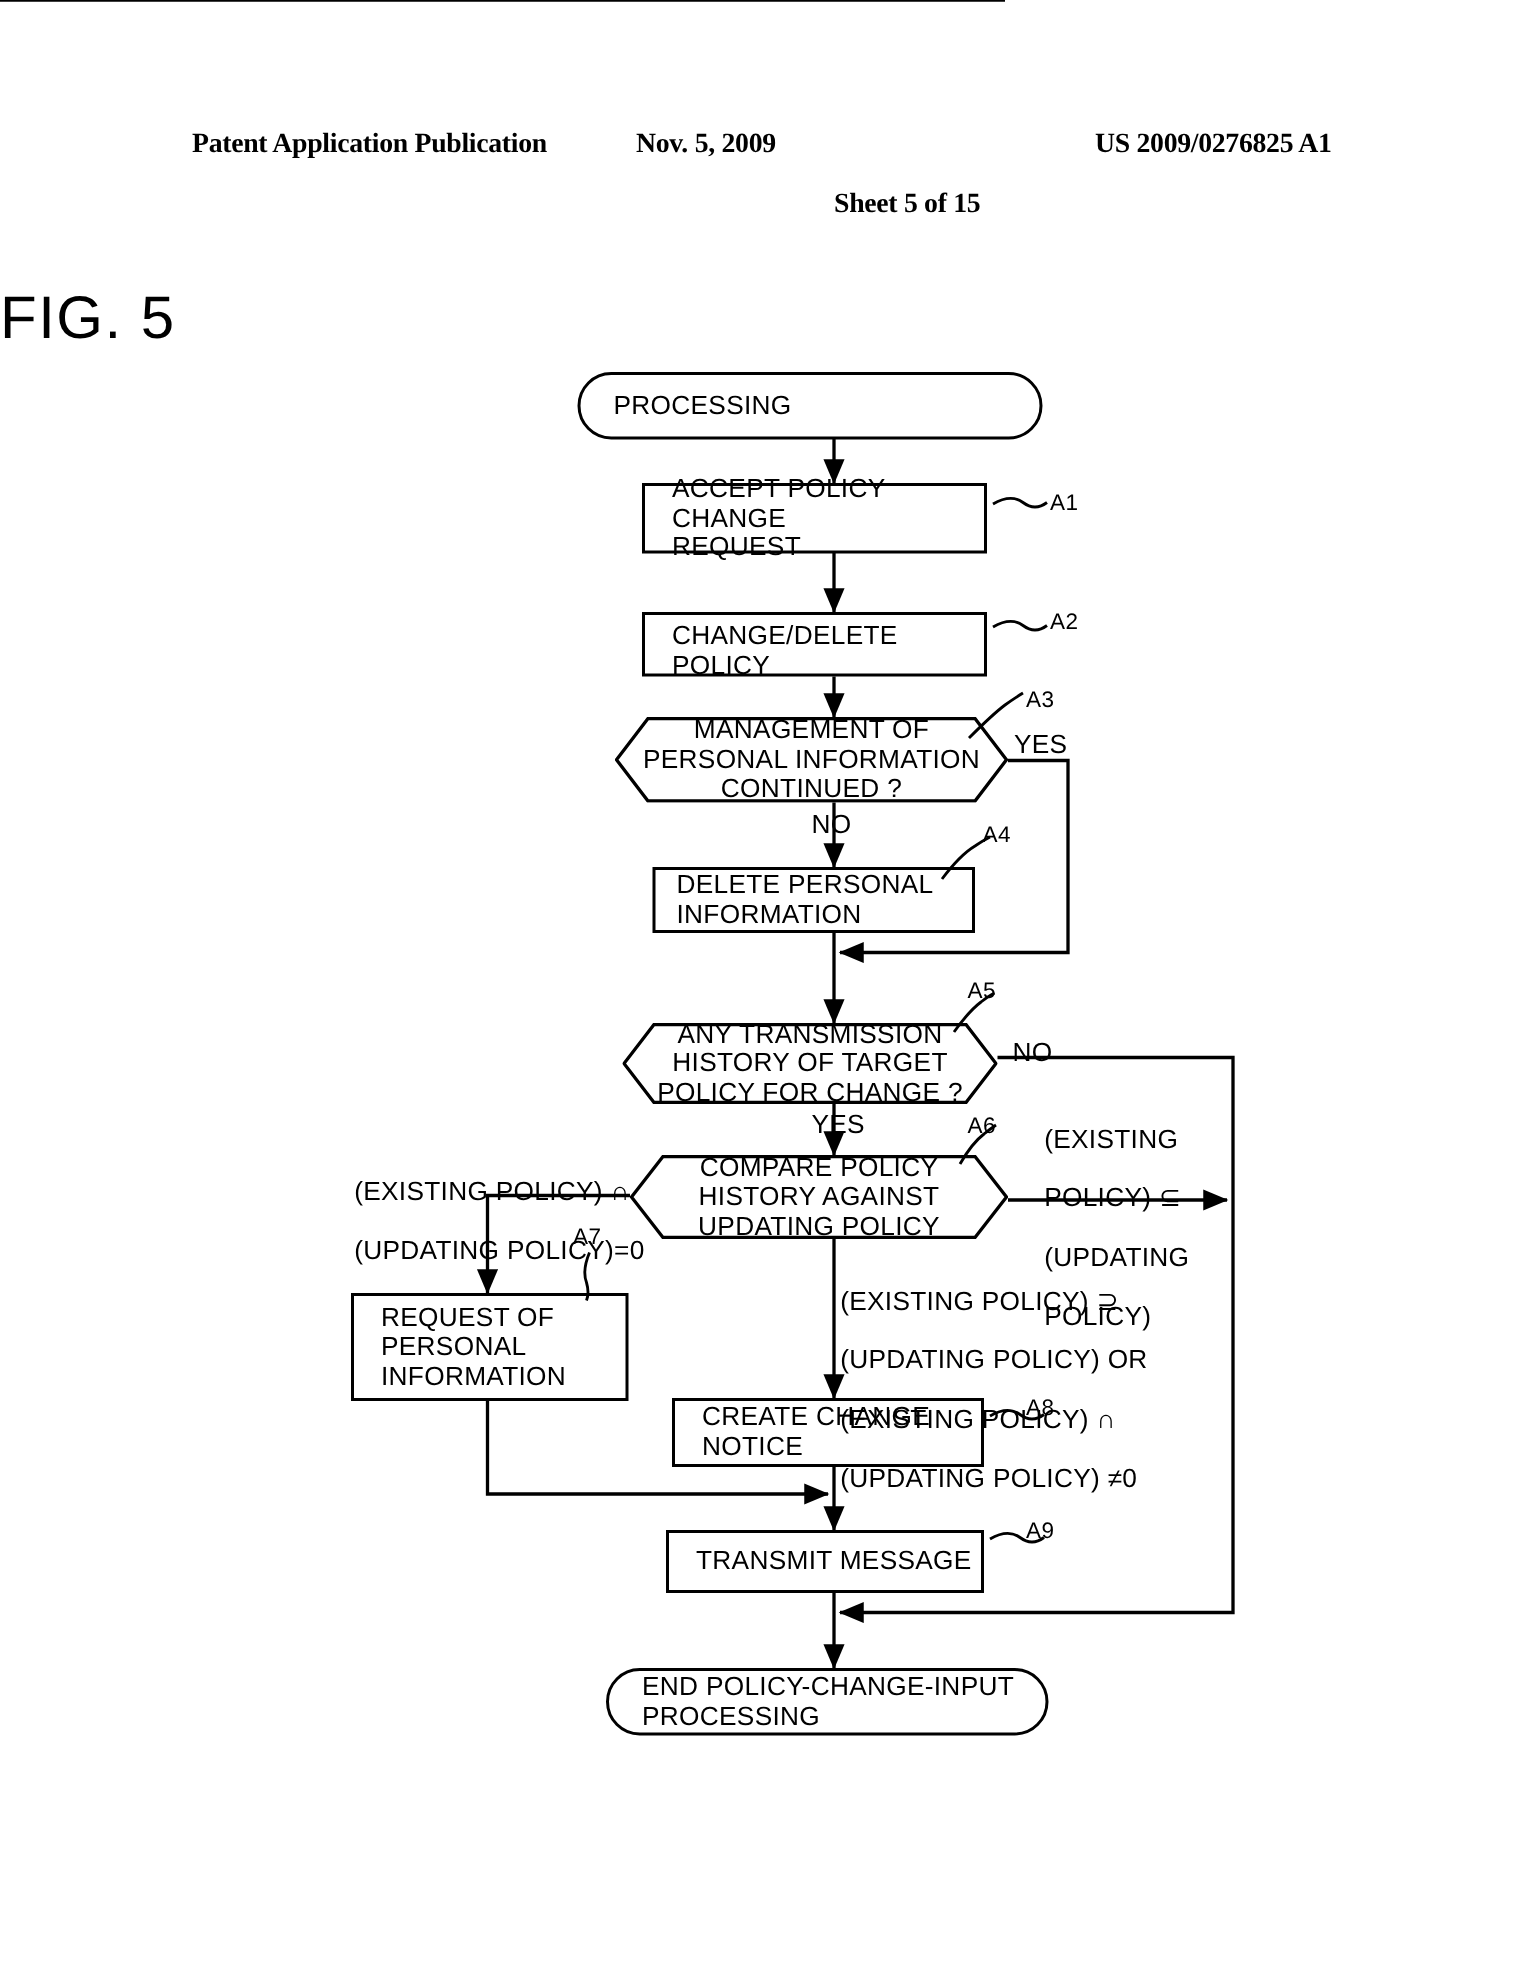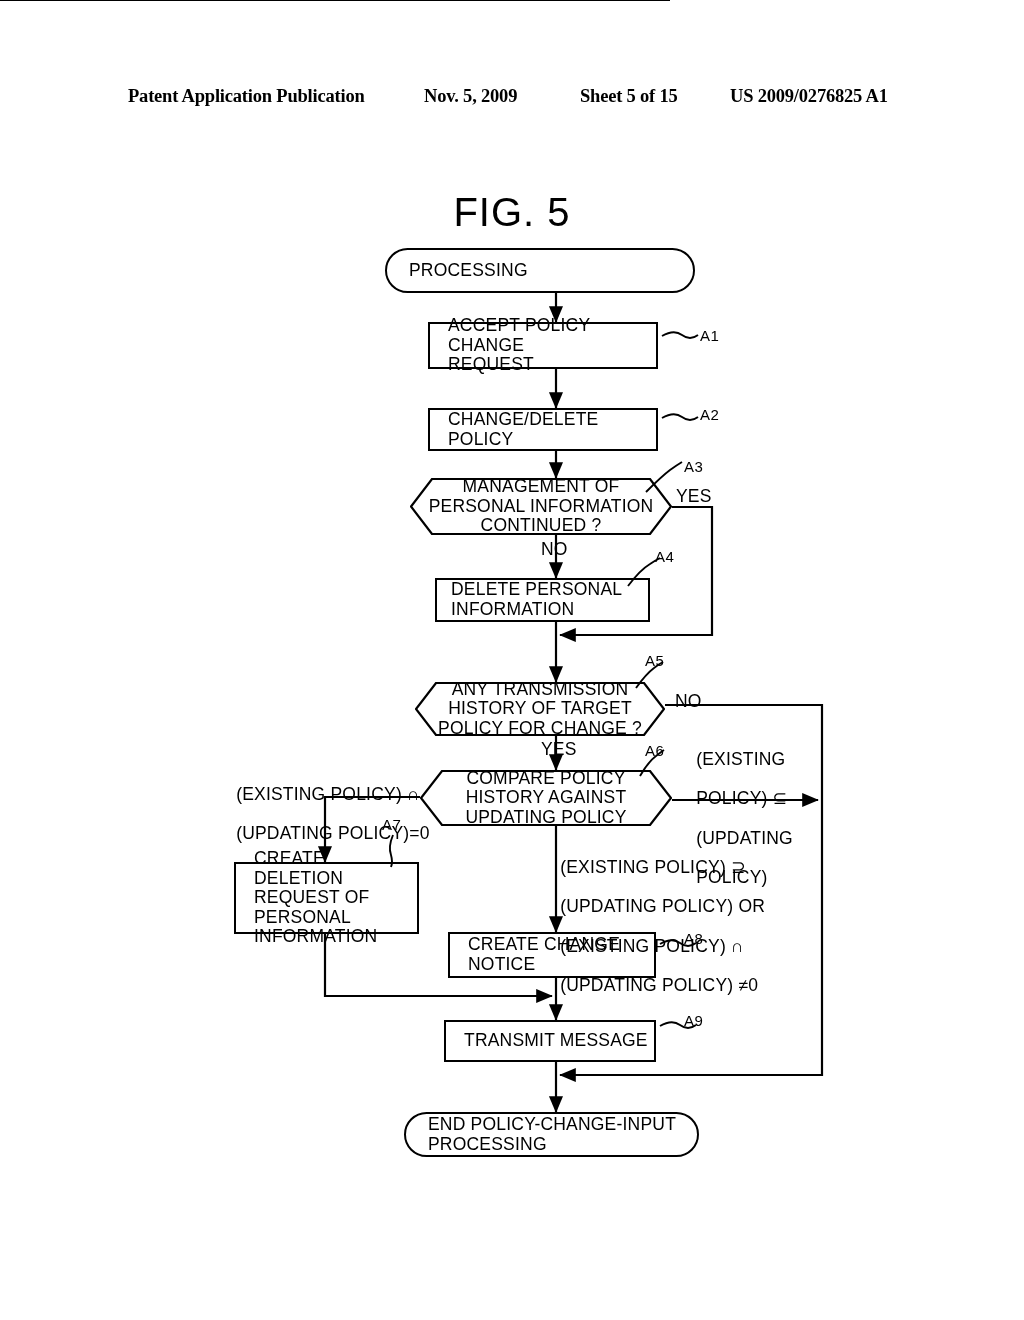--- a/index.html
+++ b/index.html
@@ -27,30 +27,30 @@
     display: flex;
     align-items: baseline;
     font-family: "Liberation Serif", serif;
     font-weight: bold;
     font-size: 18.5px;
     letter-spacing: -0.2px;
     white-space: nowrap;
   }
   .hdr-pub   { position: absolute; left: 128px; }
   .hdr-date  { position: absolute; left: 424px; }
-  .hdr-sheet { position: absolute; left: 580px; }
+  .hdr-sheet { position: absolute; left: 556px; margin-top: 40px; }
   .hdr-pat   { position: absolute; left: 730px; }
 
   
   .fig-title {
     position: absolute;
     left: 0;
     top: 190px;
     width: 1024px;
-    text-align: center;
+    text-align: left;
     font-size: 40px;
     font-family: "Liberation Sans", sans-serif;
     letter-spacing: 1px;
     font-weight: 400;
   }
 
   
   #wires {
     position: absolute;
     left: 0;
@@ -168,21 +168,21 @@
 <div class="node term" style="left:385px; top:248px; width:310px; height:45px;">
   <span>PROCESSING</span>
 </div>
 
 <div class="node proc" style="left:428px; top:322px; width:230px; height:47px;">
   <span>ACCEPT POLICY CHANGE</span>
   <span>REQUEST</span>
 </div>
 <div class="step-id" style="left:700px; top:327px;">A1</div>
 
-<div class="node proc" style="left:428px; top:408px; width:230px; height:43px; justify-content:center;">
+<div class="node proc" style="left:428px; top:408px; width:230px; height:43px; justify-content:flex-start;">
   <span>CHANGE/DELETE POLICY</span>
 </div>
 <div class="step-id" style="left:700px; top:406px;">A2</div>
 
 <div class="hex-wrap" style="left:410px; top:478px; width:262px; height:57px;">
   <svg width="262" height="57" viewBox="0 0 262 57" xmlns="http://www.w3.org/2000/svg">
     <polygon points="22,1 240,1 261,28.5 240,56 22,56 1,28.5" fill="none" stroke="#000" stroke-width="2.2"></polygon>
   </svg>
   <div class="hex-text">
     <span>MANAGEMENT OF</span>
@@ -239,21 +239,20 @@
 </div>
 
 <div class="lbl" style="left:550px; top:838px;">
   <span>(EXISTING POLICY) ⊇</span><br>
   <span>(UPDATING POLICY) OR</span><br>
   <span>(EXISTING POLICY) ∩</span><br>
   <span>(UPDATING POLICY) ≠0</span>
 </div>
 
 <div class="node proc" style="left:234px; top:862px; width:185px; height:72px;">
-  <span>CREATE DELETION</span>
   <span>REQUEST OF</span>
   <span>PERSONAL</span>
   <span>INFORMATION</span>
 </div>
 <div class="step-id" style="left:382px; top:816px;">A7</div>
 
 <div class="node proc" style="left:448px; top:932px; width:208px; height:46px;">
   <span>CREATE CHANGE</span>
   <span>NOTICE</span>
 </div>

